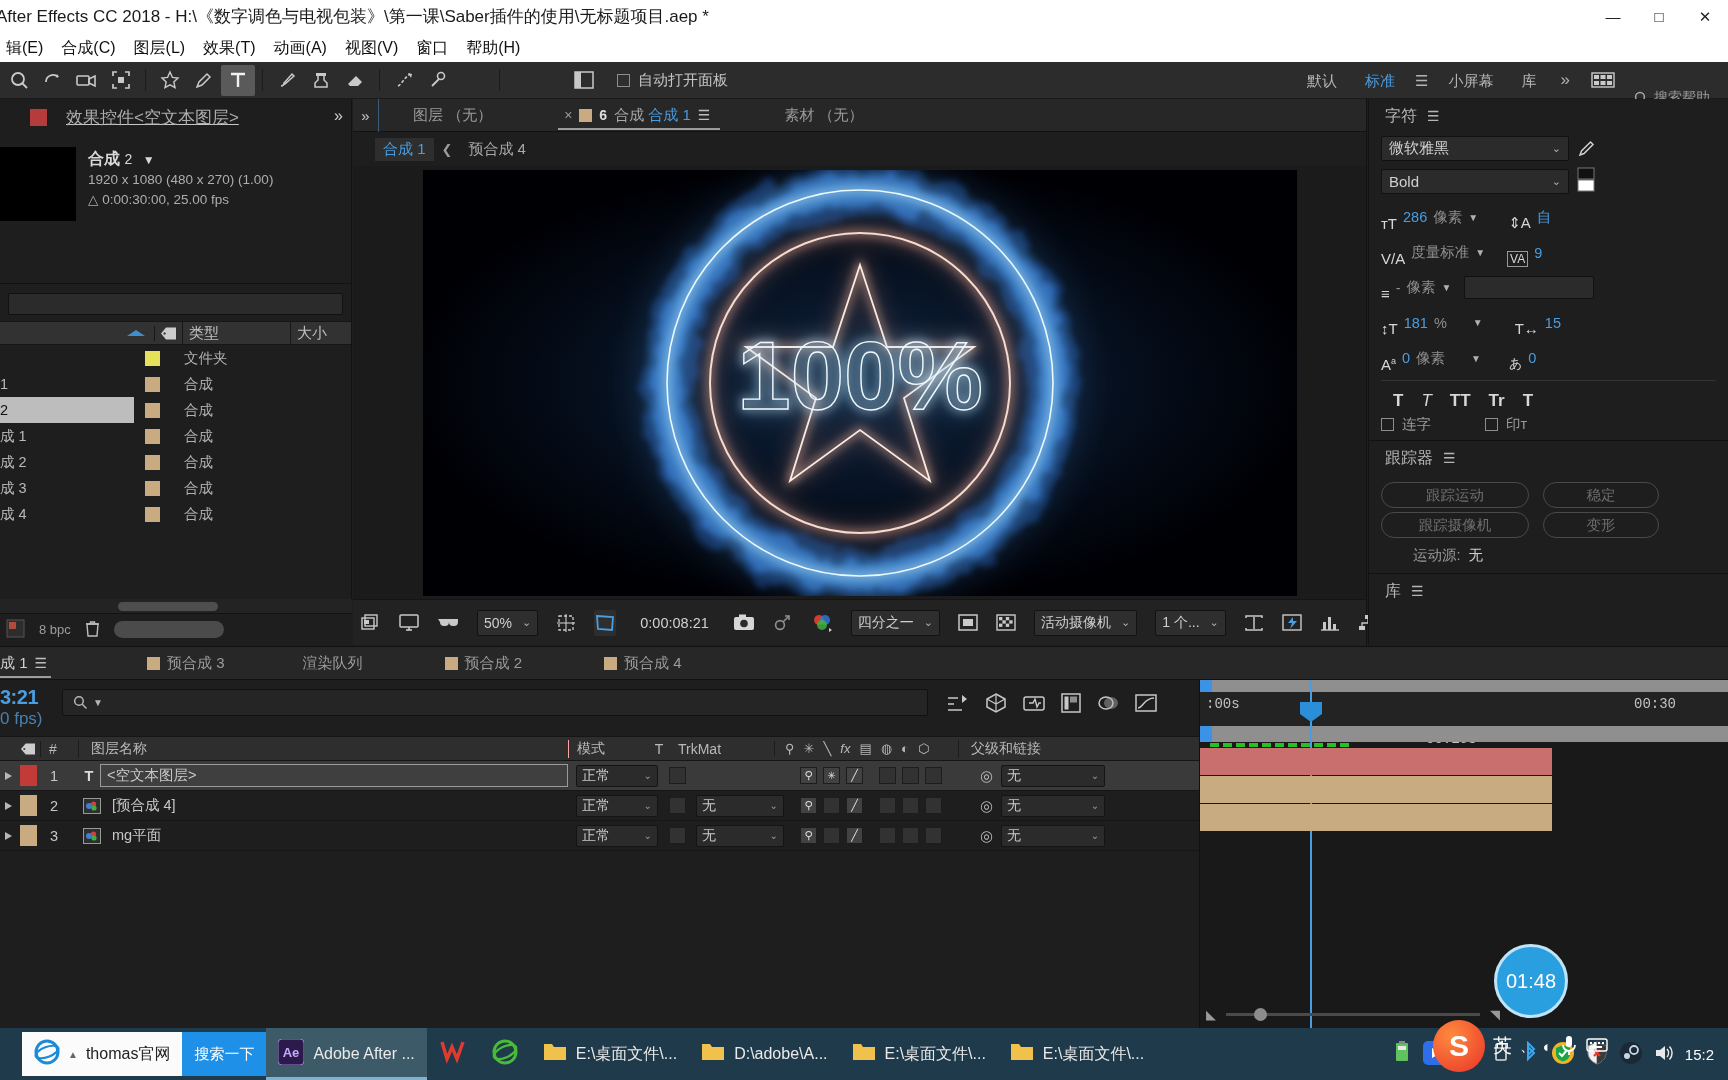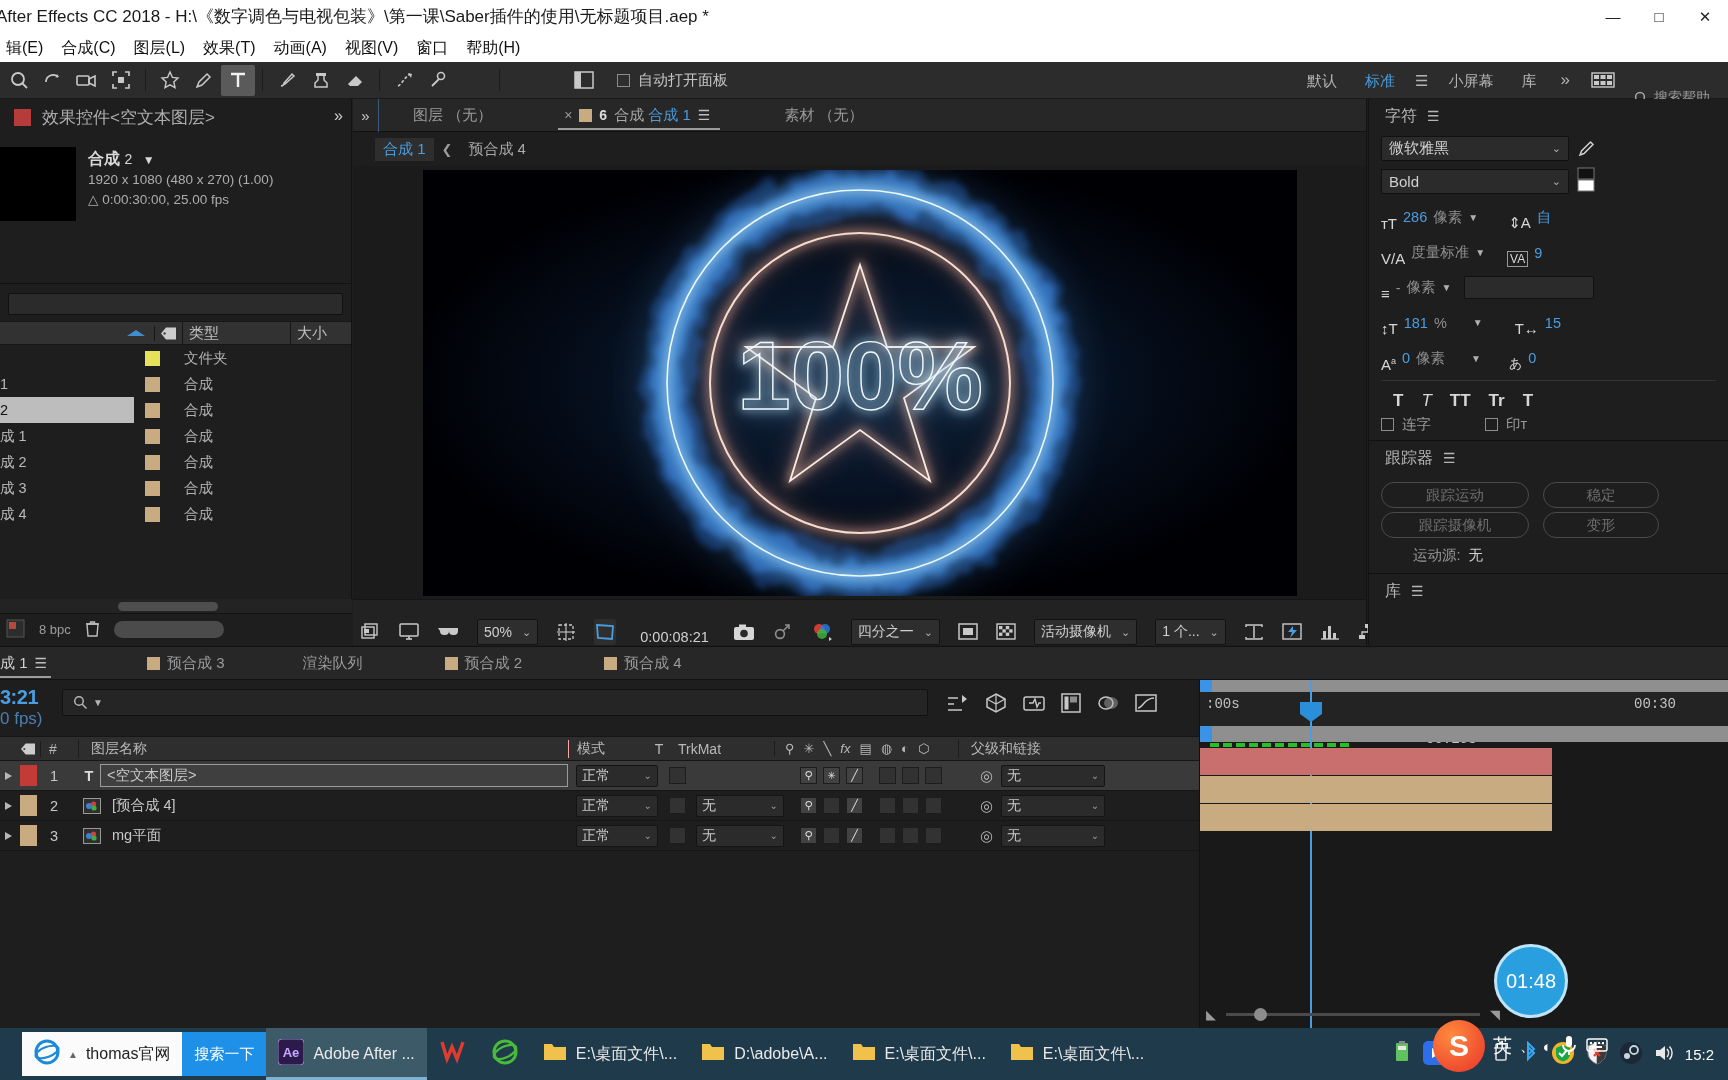--- a/index.html
+++ b/index.html
@@ -53,21 +53,21 @@
   
   .panel{ position:absolute; background:#1e1e1e; }
   .tab{ display:flex; align-items:center; gap:7px; height:32px; padding:0 10px;
         font-size:15px; color:#9b9b9b; white-space:nowrap;}
   .tab.sel{ color:#d2d2d2; }
   .tab .sq{ width:13px; height:13px; display:inline-block; }
   .tabunder{ height:2px; background:#9c9c9c; }
 
   #fxpanel{ left:0; top:99px; width:352px; height:184px; background:#1e1e1e;
             border-right:1px solid #121212; }
-  #fxpanel .hdr{ height:36px; display:flex; align-items:center; gap:11px; padding-left:14px;}
+  #fxpanel .hdr{ height:36px; display:flex; align-items:center; gap:19px; padding-left:30px;text-decoration:underline;}
   #fxpanel .hdr .redsq{ width:17px;height:17px;background:#b63b3b; }
   #fxpanel .hdr .ttl{ font-size:17px; color:#adadad; }
   #fxpanel .chev{ position:absolute; right:8px; top:8px; color:#cfcfcf; font-size:16px;}
   .fxbody{ display:flex; padding:12px 0 0 0; }
   .fxthumb{ width:78px; height:74px; background:#000; margin-left:-2px;}
   .fxinfo{ margin-left:12px; line-height:1.45; }
   .fxinfo .l1{ font-size:16px; color:#d8d8d8; font-weight:bold; }
   .fxinfo .l1 .num{ font-weight:normal; font-size:14px;}
   .fxinfo .l2,.fxinfo .l3{ font-size:13.5px; color:#adadad;}
 
@@ -103,21 +103,21 @@
                 color:#c9c9c9; font-size:15px; border-right:1px solid #3b5a7a;}
   .comp-subtabs{ height:34px; display:flex; align-items:center; padding-left:22px; gap:0px;
                  background:#1e1e1e;}
   .subtab{ font-size:15px; padding:2px 8px; color:#a9a9a9;}
   .subtab.sel{ background:#2e2e2e; color:#4a9de0; }
   .stage{ position:absolute; left:0; top:67px; width:1013px; height:433px; background:#1b1b1b;
           display:flex; align-items:center; justify-content:center;}
   .frame{ position:relative; width:874px; height:426px; background:#000; overflow:hidden;}
   .viewer-toolbar{
     position:absolute; left:0; bottom:0; width:1013px; height:46px; background:#222;
-    border-top:1px solid #141414; display:flex; align-items:flex-end; gap:18px; padding-left:8px;
+    border-top:1px solid #141414; display:flex; align-items:center; gap:18px; padding-left:8px;
     font-size:14px; color:#c4c4c4; white-space:nowrap;
   }
   .vt-icon{ width:26px;height:26px;display:flex;align-items:center;justify-content:center;color:#c9c9c9;}
   .vt-sel{ height:26px; background:#2e2e2e; border:1px solid #121212; border-radius:2px;
            display:flex; align-items:center; justify-content:space-between; padding:0 6px; gap:10px;
            font-size:14px; color:#cfcfcf;}
   .vt-tc{ font-size:14.5px; color:#d0d0d0; padding:0 6px;}
 
   
   #right{ left:1368px; top:99px; width:360px; height:546px; background:#1e1e1e;

